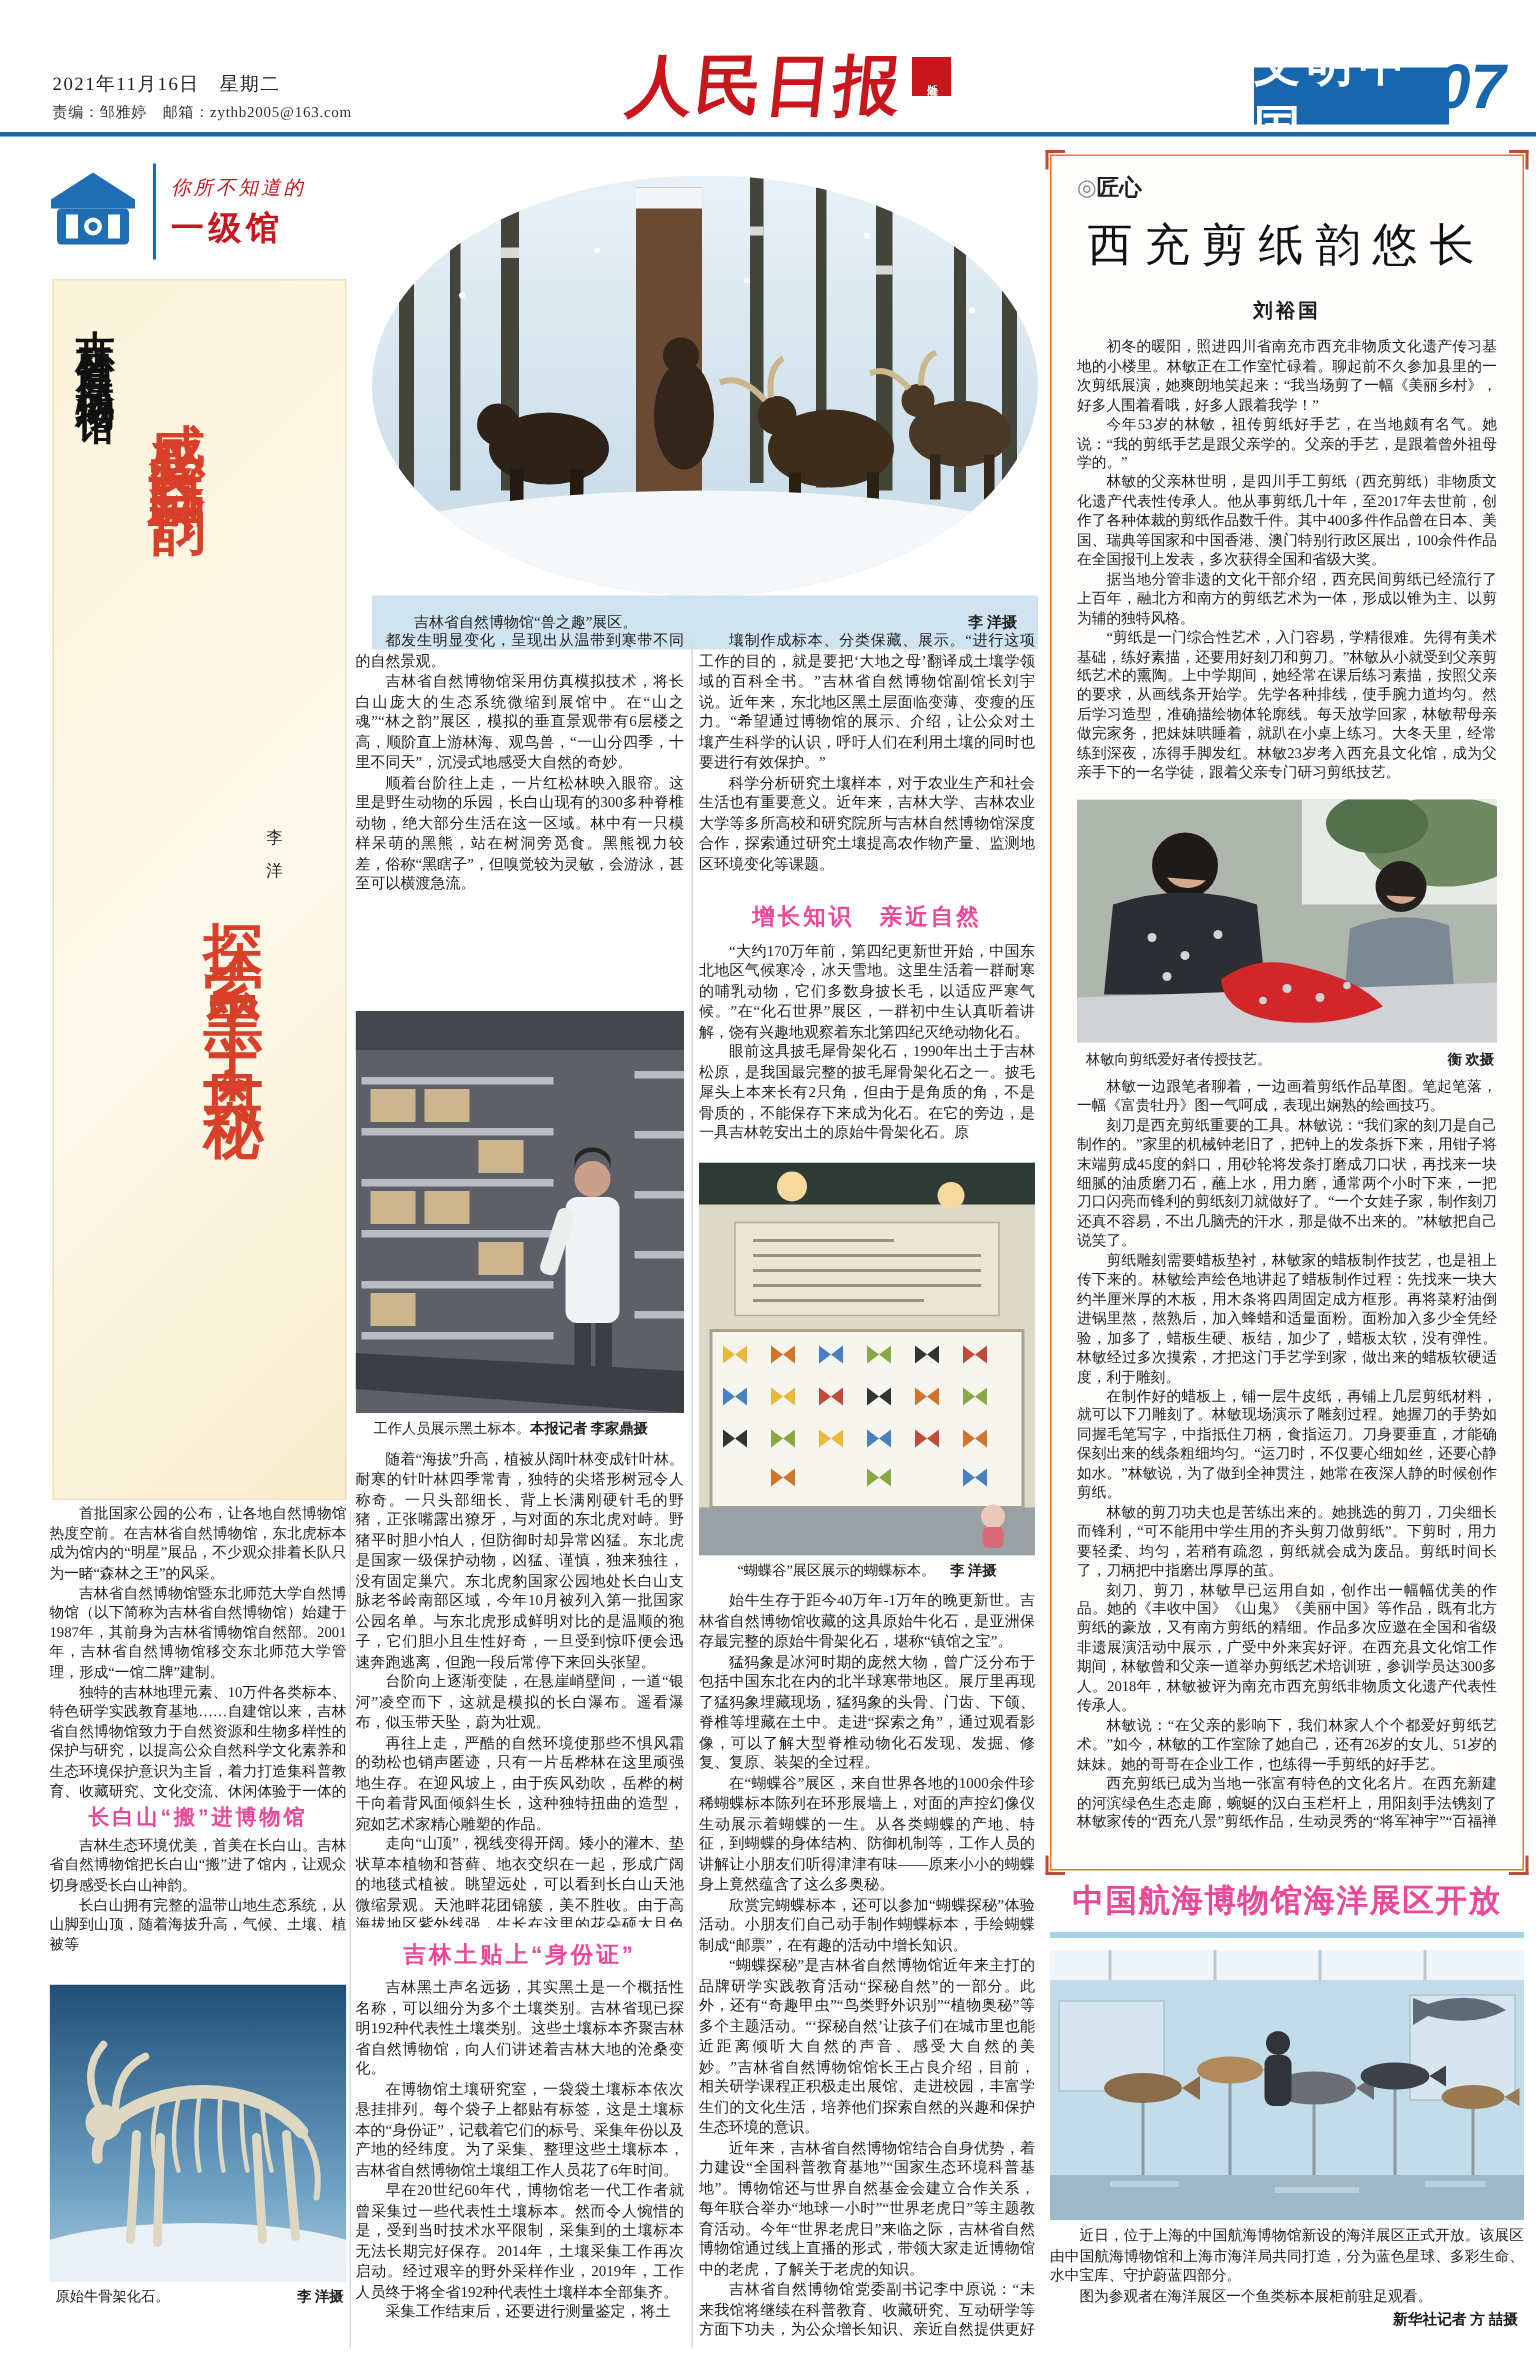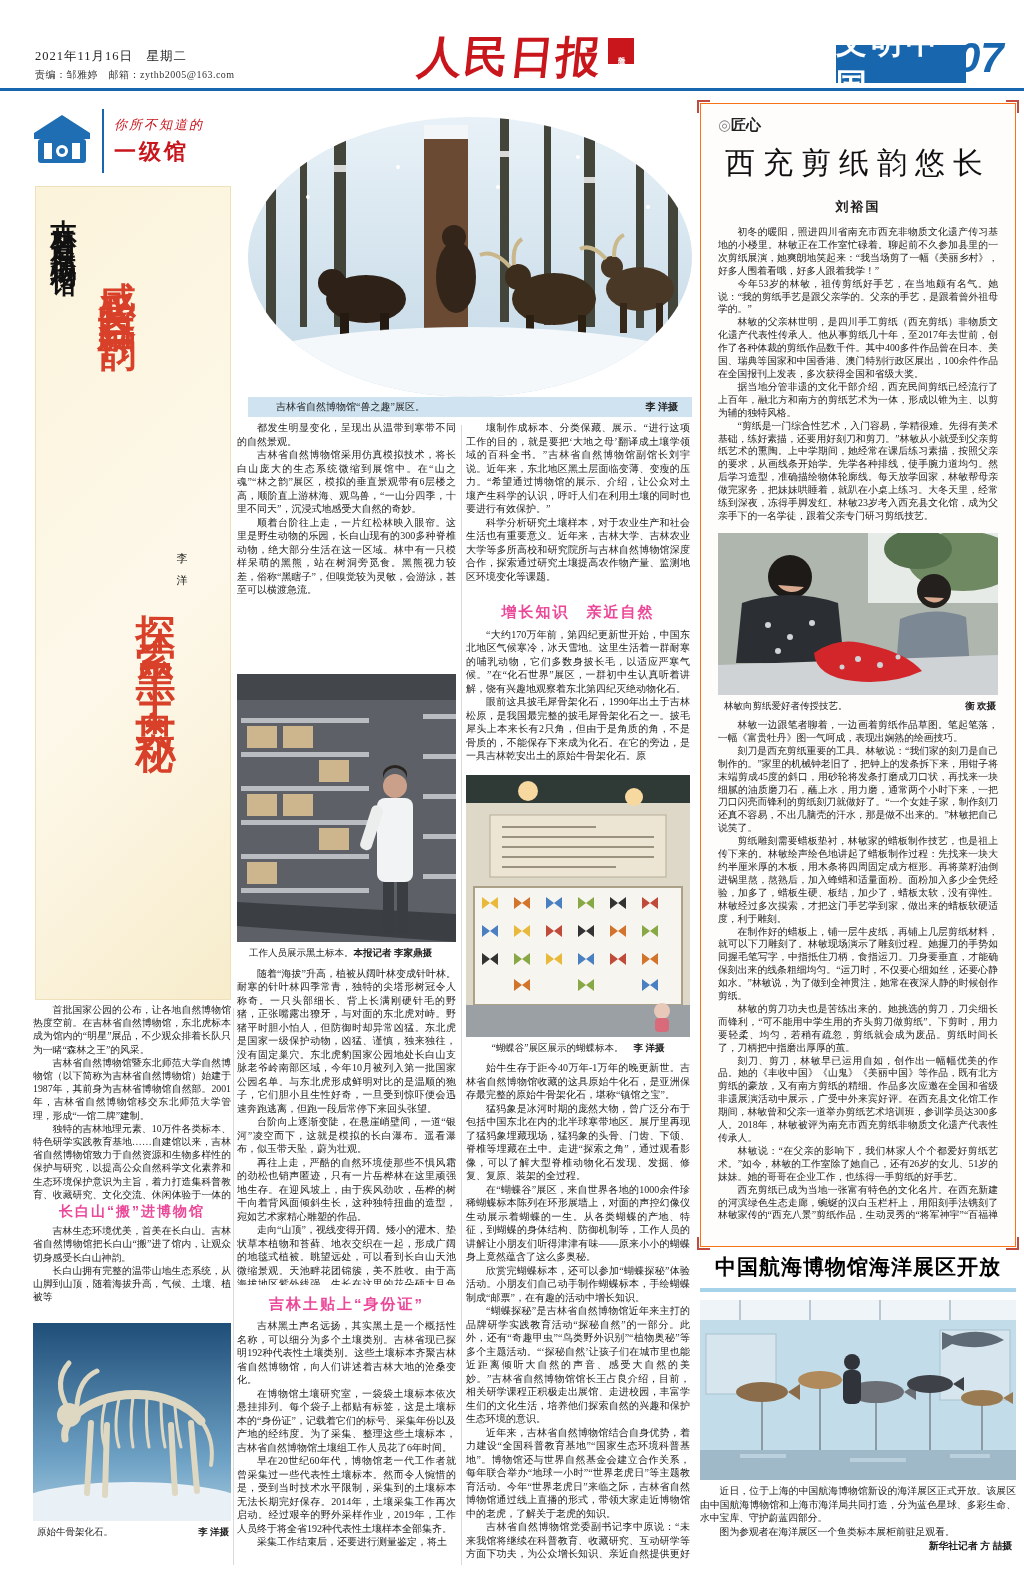--- a/index.html
+++ b/index.html
@@ -33,21 +33,21 @@
     background:linear-gradient(135deg,#fbf3da 0%,#fdf8ea 55%,#f7eccb 100%); border:1px solid #eee0b8; }
   .kicker { position:absolute; left:10px; top:12px; writing-mode:vertical-rl; font-size:26px; font-weight:bold;
     letter-spacing:7px; color:#111; }
   .headline-1 { position:absolute; left:55px; top:64px; writing-mode:vertical-rl; font-size:38px; font-weight:bold;
     color:#d8402a; letter-spacing:10px; }
   .headline-2 { position:absolute; left:92px; top:396px; writing-mode:vertical-rl; font-size:40px; font-weight:bold;
     color:#d8402a; letter-spacing:24px; }
   .byline-v { position:absolute; left:138px; top:356px; writing-mode:vertical-rl; font-size:11px; letter-spacing:6px; color:#222; }
   
   .hero { position:absolute; left:248px; top:112px; width:444px; }
-  .hero-cap { margin-top:0; height:20px; background:#cfe3f0; display:flex; align-items:center;
+  .hero-cap { margin-top:0; height:36px; background:#cfe3f0; display:flex; align-items:center;
     justify-content:space-between; padding:0 14px 0 28px; font-size:10px; color:#222; }
   .credit { font-weight:bold; }
   
   .bt { font-size:10px; line-height:13.5px; text-align:justify; color:#1c1c1c; }
   .bt p { text-indent:2em; }
   .colA { position:absolute; left:237px; top:421px; width:219px; height:1149px; overflow:hidden; }
   .colB { position:absolute; left:466px; top:421px; width:224px; height:1149px; overflow:hidden; }
   .intro-col { position:absolute; left:33px; top:1003px; width:198px; height:567px; overflow:hidden;
     font-size:9.8px; line-height:13.2px; }
   .grp { overflow:hidden; }
@@ -72,21 +72,21 @@
   .craft-inner { padding:12px 17px 10px; height:100%; overflow:hidden; }
   .craft-tag { font-size:15px; font-weight:bold; color:#222; }
   .craft-tag .ring { color:#888; font-weight:normal; }
   .craft-title { text-align:center; font-size:30px; letter-spacing:8px; color:#111; margin-top:8px; font-weight:normal; }
   .craft-author { text-align:center; font-size:13px; font-weight:bold; margin:14px 0 10px; letter-spacing:2px; }
   .craft-body { font-size:9.8px; line-height:12.9px; text-align:justify; }
   .craft-body p { text-indent:2em; }
   .h-craftTop { height:302px; } .h-craftBot { height:500px; }
   
   .maritime { position:absolute; left:700px; top:1253px; width:316px; height:317px; overflow:hidden; }
-  .maritime-title { text-align:center; font-size:21px; font-weight:bold; letter-spacing:1px; color:#000000; }
+  .maritime-title { text-align:center; font-size:21px; font-weight:bold; letter-spacing:1px; color:#ec4899; }
   .maritime-rule { height:4px; background:#a6d3ea; margin-top:7px; }
   .maritime-cap { font-size:9.8px; line-height:13.5px; text-align:justify; margin-top:4px; }
   .maritime-cap p { text-indent:2em; }
   .maritime-credit { text-align:right; font-size:9.8px; margin-top:2px; padding-right:4px; }
 </style>
 </head>
 <body>
 
 <div id="page">
 

